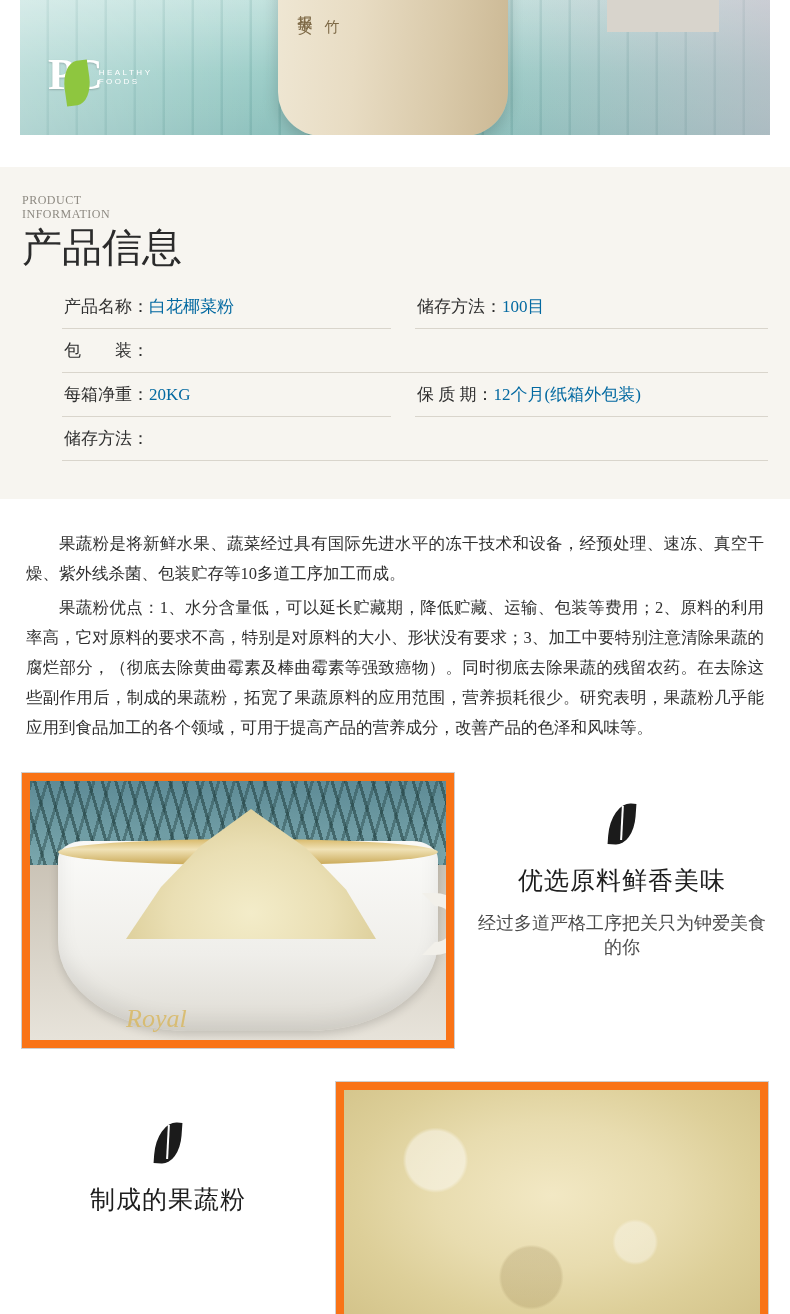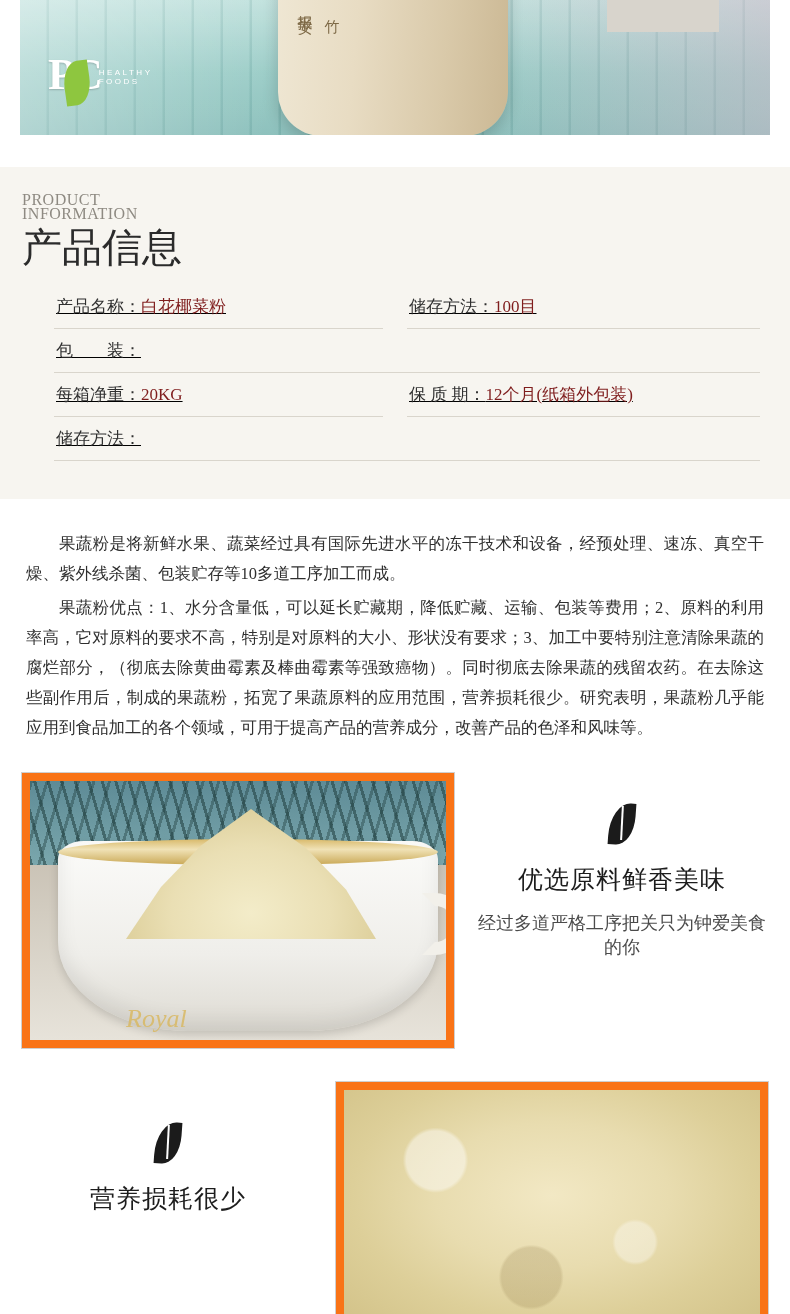--- a/index.html
+++ b/index.html
@@ -104,51 +104,50 @@
   
   .info-band {
     margin-top: 32px;
     background: #f7f5f0;
     padding: 26px 0 38px 0;
   }
   .info-inner { padding: 0 22px; }
   .eyebrow {
     font-family: "Liberation Serif", serif;
     color: #8e8a82;
-    font-size: 16px;
+    font-size: 12px;
     line-height: 14px;
     letter-spacing: .5px;
   }
   .info-title {
     margin-top: 8px;
     font-size: 40px;
     line-height: 38px;
     color: #2b2b2b;
     font-family: "Liberation Serif", serif;
   }
   .spec-table {
-    margin: 18px 0 0 32px;
+    margin: 18px 0 0 40px;
     width: 706px;
-    text-decoration: underline;
   }
   .spec-row { display: flex; }
   .spec-cell {
     border-bottom: 1px solid #d9d5cc;
     padding: 9px 2px 8px 2px;
     font-size: 17px;
     line-height: 26px;
     color: #2f2f2f;
     display: flex;
     align-items: baseline;
   }
   .spec-cell.half { width: 50%; }
   .spec-cell.full { width: 100%; }
   .spec-cell.half:first-child { margin-right: 24px; width: calc(50% - 24px); }
   .spec-label { white-space: pre; color: #2f2f2f; }
-  .spec-value { color: #7f1d1d; }
+  .spec-value { color: #0369a1; }
 
   
   .copy {
     padding: 26px 22px 0 22px;
     font-size: 16.5px;
     line-height: 30px;
     color: #2f2f2f;
     text-align: justify;
     font-family: "Liberation Serif", serif;
   }
@@ -241,21 +240,21 @@
     left: 50%; top: 6%;
     width: 2px; height: 80%;
     background: #ffffff;
     transform: translateX(-50%) rotate(3deg);
   }
   .feature-head {
     font-size: 25px;
     line-height: 34px;
     color: #1d1d1d;
     letter-spacing: 1px;
-    font-family: Liberation Serif, serif;
+    font-family: Liberation Sans, sans-serif;
   }
   .feature-sub {
     margin-top: 14px;
     font-size: 18px;
     line-height: 24px;
     color: #4b4b4b;
     font-family: "Liberation Serif", serif;
   }
 
   
@@ -363,20 +362,20 @@
       <div class="feature-sub">经过多道严格工序把关只为钟爱美食的你</div>
     </div>
   </div>
 
   <div class="feature reverse">
     <div class="feature-text">
       <div class="leaf-icon">
         <div class="lf"></div>
           <div class="vein"></div>
       </div>
-      <div class="feature-head">营养损耗很少</div>
+      <div class="feature-head">制成的果蔬粉</div>
     </div>
     <div class="photo photo-2">
       <div class="pwd-flat"></div>
     </div>
   </div>
 
 </div>
 
 </body></html>

